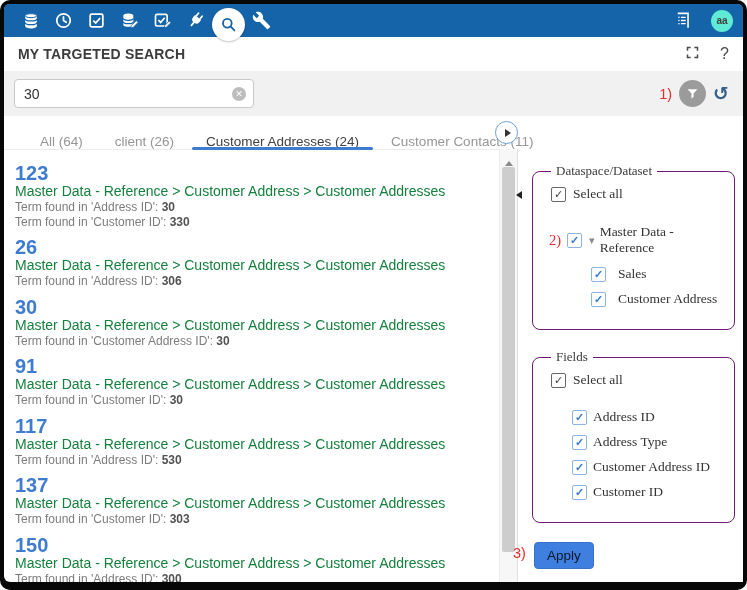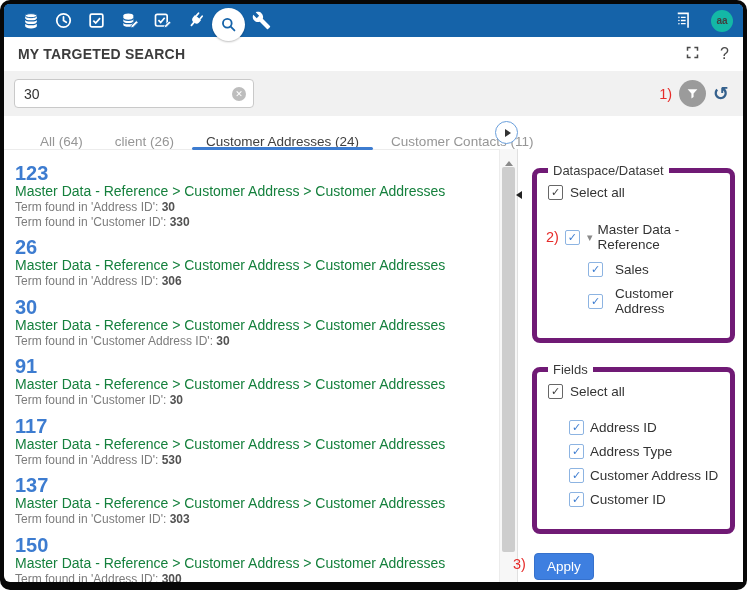--- a/index.html
+++ b/index.html
@@ -6,21 +6,21 @@
   body{width:747px;height:590px;position:relative;font-family:"Liberation Sans","DejaVu Sans",sans-serif;background:#fff;}
   .frame{position:absolute;inset:0;background:#070707;border-radius:10px;}
   .window{position:absolute;left:4px;top:4px;right:4px;bottom:8px;background:#fff;border-radius:6px;overflow:visible;}
 
   
   .topbar{height:33px;background:#1563a9;border-radius:5px 5px 0 0;display:flex;align-items:center;padding:0 10px;position:relative;z-index:5;}
   .nav-icon{width:33px;height:33px;display:flex;align-items:center;justify-content:center;cursor:pointer;}
   .nav-icon svg{display:block;}
   .nav-active{width:33px;height:33px;background:#fff;border-radius:50%;margin-top:8px;display:flex;align-items:center;justify-content:center;box-shadow:0 1px 2px rgba(0,0,0,.25);}
   .topbar-right{margin-left:auto;display:flex;align-items:center;gap:12px;}
-  .avatar{width:22px;height:22px;border-radius:50%;background:#14b8a6;color:#414141;font-size:10px;font-weight:bold;display:flex;align-items:center;justify-content:center;cursor:pointer;}
+  .avatar{width:22px;height:22px;border-radius:50%;background:#5eead4;color:#414141;font-size:10px;font-weight:bold;display:flex;align-items:center;justify-content:center;cursor:pointer;}
 
   
   .titlebar{height:34px;display:flex;align-items:center;padding:0 14px;background:#fff;}
   .page-title{font-size:14px;font-weight:700;color:#3c3c3c;letter-spacing:.2px;}
   .titlebar-icons{margin-left:auto;display:flex;align-items:center;gap:20px;}
   .help-icon{font-size:16px;color:#4a4a4a;font-weight:400;cursor:pointer;}
 
   
   .searchrow{height:45px;background:#f1f1f1;display:flex;align-items:center;padding:0 10px;}
   .search-box{width:224px;height:27px;background:#fff;border:1px solid #c9c9c9;border-radius:4px;display:flex;align-items:center;padding:0 7px;}
@@ -51,38 +51,38 @@
 
   
   .vscroll{width:17px;background:#f7f7f7;border-left:1px solid #ececec;border-right:1px solid #e0e0e0;position:relative;flex:0 0 auto;}
   .vscroll .up{position:absolute;top:3px;left:0;right:0;text-align:center;}
   .vscroll .up::after{content:"";display:inline-block;width:0;height:0;border-left:4px solid transparent;border-right:4px solid transparent;border-bottom:5px solid #8a8a8a;}
   .vscroll .thumb{position:absolute;top:18px;bottom:30px;left:2px;right:2px;background:#cdcdcd;border-radius:2px;}
   .collapse-arrow{position:absolute;left:-2px;top:42px;width:0;height:0;border-right:6px solid #222;border-top:4px solid transparent;border-bottom:4px solid transparent;z-index:3;}
 
   
   .panel{flex:1;padding:14px 8px 0 14px;position:relative;background:#fff;}
-  fieldset{border:5px solid #701a75;border-radius:8px;margin:0 0 19px 0;padding:4px 10px 13px 9px;}
+  fieldset{border:1px solid #701a75;border-radius:8px;margin:0 0 19px 0;padding:4px 10px 13px 16px;font-family:Liberation Serif, serif;}
   legend{font-size:13px;color:#3a3a3a;padding:0 5px;margin-left:2px;}
   .cbrow{display:flex;align-items:center;}
   .select-all-row{margin:3px 0 0 2px;font-size:13.5px;color:#333;}
   .cb{width:13px;height:13px;flex:0 0 auto;border-radius:2px;display:flex;align-items:center;justify-content:center;font-size:11px;line-height:11px;cursor:pointer;background:#fff;}
   .cb-dark{border:1.4px solid #676767;color:#3a3a3a;margin-right:7px;}
   .cb-blue{border:1px solid #8db4e2;color:#3d7cd0;font-weight:bold;margin-right:6px;}
   .tree{margin-top:22px;}
   .tree-root-row{font-size:13.5px;color:#333;margin-bottom:10px;}
   .tree-root-row .annotation{margin-right:6px;}
   .tree-tri{color:#8a8a8a;font-size:11px;margin:0 5px 0 1px;cursor:pointer;}
   .tree-child-row{font-size:13.5px;color:#333;margin:0 0 9px 42px;}
   .tree-child-row .cb-blue{margin-right:12px;}
   .fields-list{margin-top:21px;}
   .field-row{font-size:13.5px;color:#333;margin:0 0 9px 23px;}
   .apply-row{position:relative;margin:8px 0 0 2px;}
   .apply-row .annotation{position:absolute;left:-21px;top:3px;}
-  .apply-btn{background:#3e7fe0;border:1px solid #3671cc;color:#ffffff;font-size:13.5px;font-family:inherit;border-radius:4px;padding:5px 12px;cursor:pointer;}
+  .apply-btn{background:#3e7fe0;border:1px solid #3671cc;color:#0f172a;font-size:13.5px;font-family:inherit;border-radius:4px;padding:5px 12px;cursor:pointer;}
 </style>
 </head>
 <body>
 
 <div class="frame">
 <div class="window">
 
   <div class="topbar">
     <div class="nav-icon">
       <svg width="20" height="20" viewBox="0 0 24 24">

